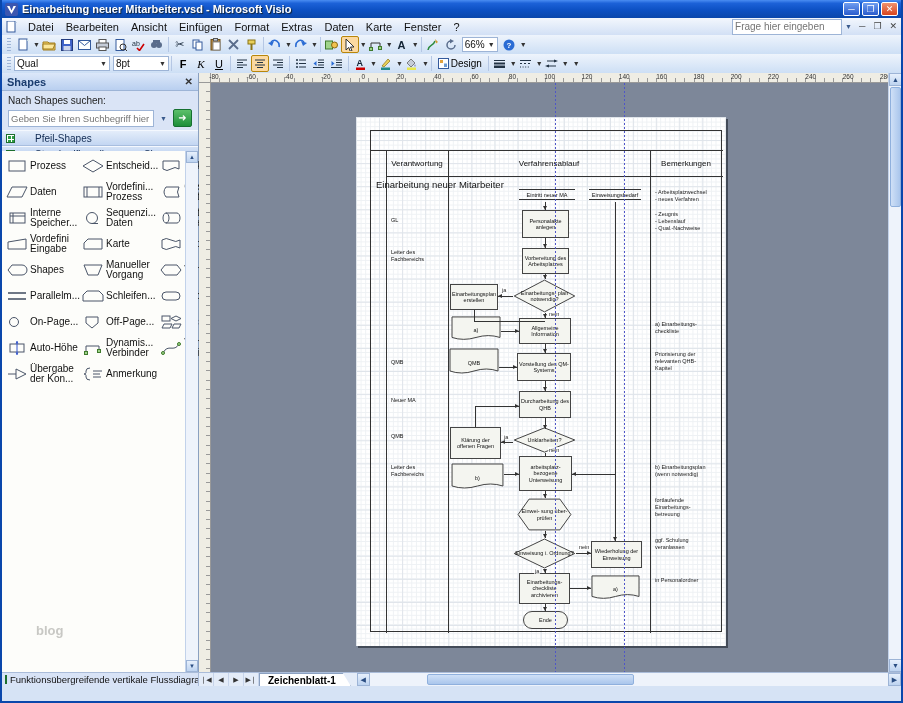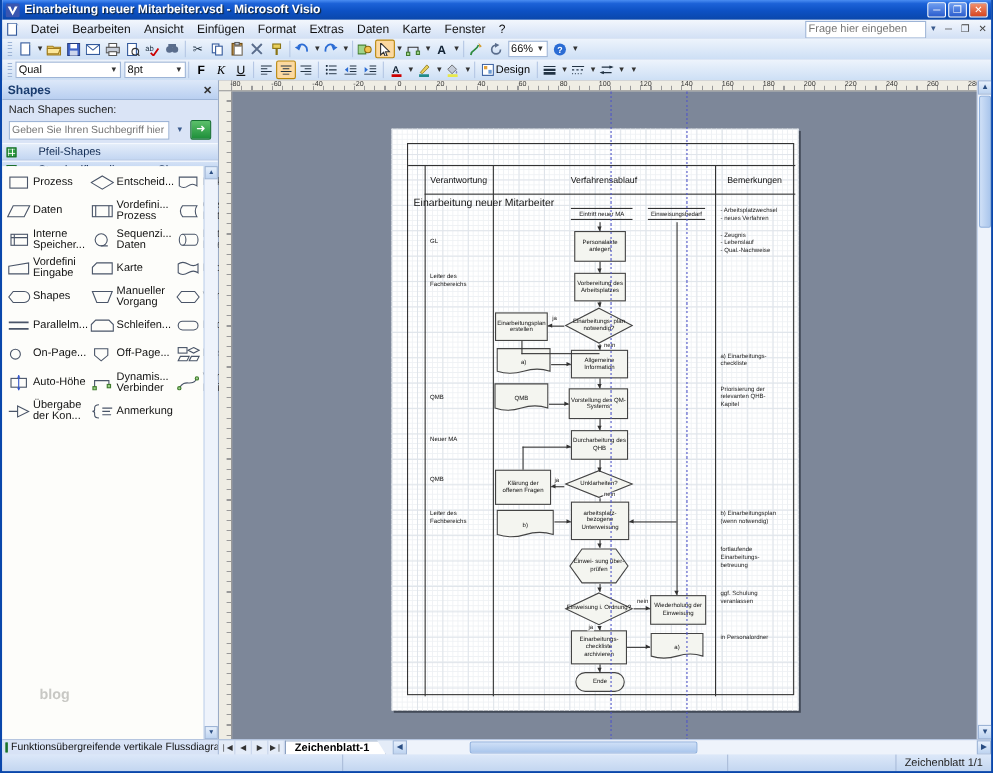--- a/index.html
+++ b/index.html
@@ -823,19 +823,14 @@
     <span class="navbtn">▶</span>
     <span class="navbtn">▶❘</span>
     <span id="sheet-tab">Zeichenblatt-1</span>
     <div id="hscroll">
       <span class="hsbtn" style="left:0;">◀</span>
       <div id="hthumb"></div>
       <span class="hsbtn" style="right:0;">▶</span>
     </div>
   </div>
 
-  <div id="statusbar">
-    <span class="sseg" style="width:310px;"></span>
-    <span class="sseg" style="width:350px;"></span>
-    <span id="sb-page">Zeichenblatt 1/1</span>
-  </div>
 
 </div>
 
 </body></html>

